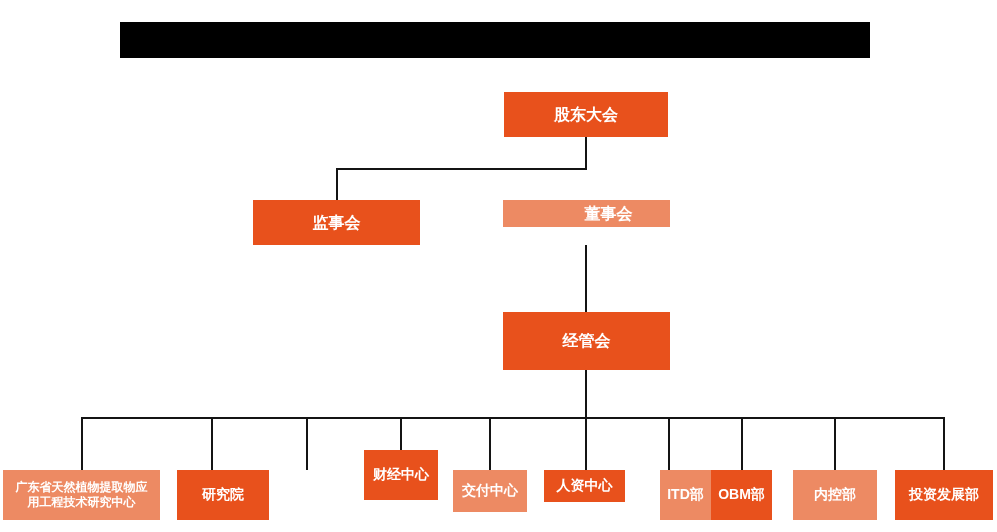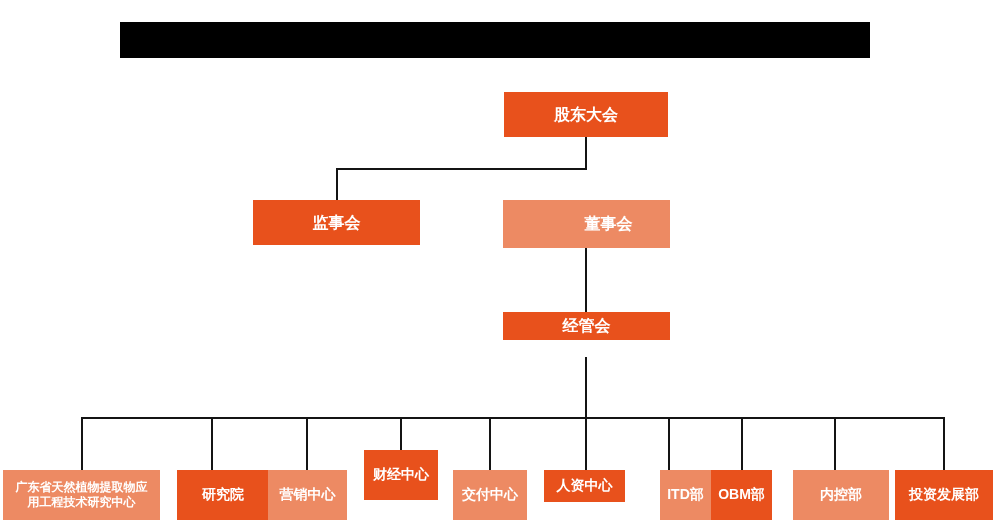--- a/index.html
+++ b/index.html
@@ -63,28 +63,27 @@
   <div class="line" style="left:400px; top:417px; width:2px;  height:53px;"></div>
   <div class="line" style="left:489px; top:417px; width:2px;  height:53px;"></div>
   <div class="line" style="left:668px; top:417px; width:2px;  height:53px;"></div>
   <div class="line" style="left:741px; top:417px; width:2px;  height:53px;"></div>
   <div class="line" style="left:834px; top:417px; width:2px;  height:53px;"></div>
   <div class="line" style="left:943px; top:417px; width:2px;  height:53px;"></div>
 
   <div class="node primary lvl1" style="left:504px; top:92px; width:164px; height:45px;">股东大会</div>
 
   <div class="node primary lvl1" style="left:253px; top:200px; width:167px; height:45px;">监事会</div>
-  <div class="node secondary lvl1" style="left:503px; top:200px; width:167px; height:48px;padding-left:44px;">董事会</div>
+  <div class="node secondary lvl1" style="left:503px; top:200px; width:167px; height:27px;padding-left:44px;">董事会</div>
 
-  <div class="node primary lvl1" style="left:503px; top:312px; width:167px; height:28px;">经管会</div>
+  <div class="node primary lvl1" style="left:503px; top:312px; width:167px; height:58px;">经管会</div>
 
   <div class="node secondary lvl2-small" style="left:3px; top:470px; width:157px; height:50px;">广东省天然植物提取物应用工程技术研究中心</div>
   <div class="node primary lvl2" style="left:177px; top:470px; width:92px; height:50px;">研究院</div>
-  <div class="node secondary lvl2" style="left:268px; top:470px; width:79px; height:50px;">营销中心</div>
   <div class="node primary lvl2" style="left:364px; top:450px; width:74px; height:50px;">财经中心</div>
-  <div class="node secondary lvl2" style="left:453px; top:470px; width:74px; height:50px;">交付中心</div>
+  <div class="node secondary lvl2" style="left:453px; top:470px; width:74px; height:42px;">交付中心</div>
   <div class="node primary lvl2" style="left:544px; top:470px; width:81px; height:32px;">人资中心</div>
   <div class="node secondary lvl2" style="left:643px; top:470px; width:51px; height:50px;margin-left:17px;">ITD部</div>
   <div class="node primary lvl2" style="left:711px; top:470px; width:61px; height:50px;">OBM部</div>
-  <div class="node secondary lvl2" style="left:793px; top:470px; width:96px; height:50px;">内控部</div>
+  <div class="node secondary lvl2" style="left:793px; top:470px; width:84px; height:50px;">内控部</div>
   <div class="node primary lvl2" style="left:895px; top:470px; width:98px; height:50px;">投资发展部</div>
 
 </div>
 
 </body></html>

